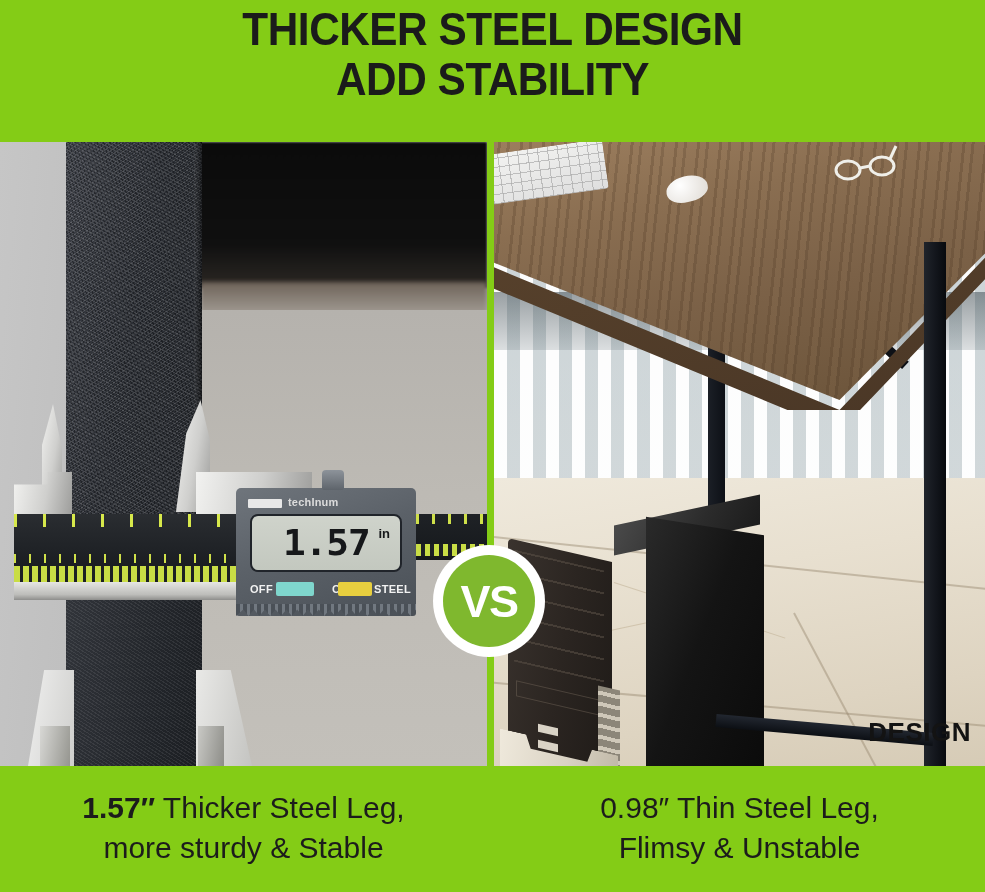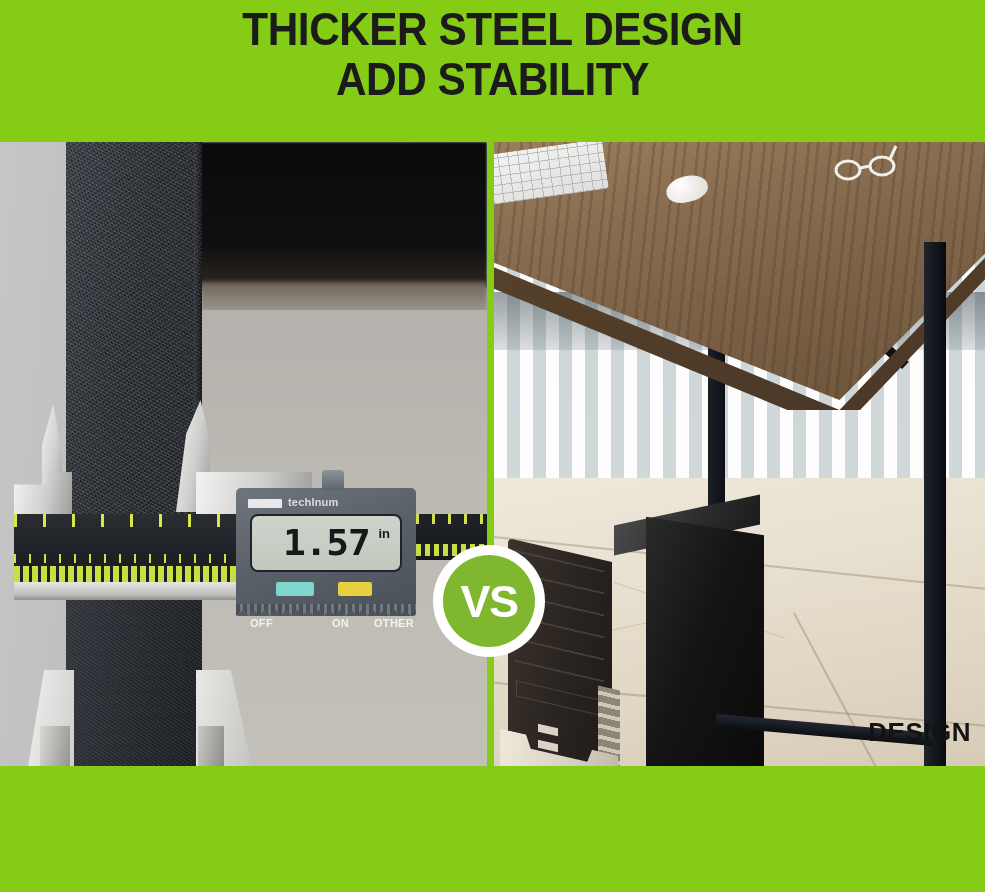--- a/index.html
+++ b/index.html
@@ -206,21 +206,21 @@
   .lcd-unit {
     position: absolute; right: 10px; top: 10px;
     font-size: 13px; font-weight: 700; color: #16181a;
     font-family: "Liberation Sans", sans-serif;
   }
   .btn-row {
     position: absolute; left: 14px; top: 92px; width: 156px; height: 20px;
   }
   .btn-label {
     position: absolute; top: 3px; font-size: 11px; font-weight: 700;
-    color: #f2f2f2; letter-spacing: .3px; margin-top: 34px;
+    color: #f2f2f2; letter-spacing: .3px;
   }
   .lbl-off  { left: 0px; }
   .lbl-on   { left: 82px; }
   .lbl-zero { left: 124px; }
   .btn-pill {
     position: absolute; top: 2px; height: 14px; border-radius: 2px;
   }
   .pill-teal   { left: 26px; width: 38px; background: #7fd6cd; }
   .pill-yellow { left: 88px; width: 34px; background: #e8cf3f; }
   .caliper-teeth {
@@ -503,21 +503,21 @@
         </div>
         <div class="lcd">
           <span class="lcd-value">1.57</span>
           <span class="lcd-unit">in</span>
         </div>
         <div class="btn-row">
           <span class="btn-label lbl-off">OFF</span>
           <span class="btn-pill pill-teal"></span>
           <span class="btn-label lbl-on">ON</span>
           <span class="btn-pill pill-yellow"></span>
-          <span class="btn-label lbl-zero">OTHER</span>
+          <span class="btn-label lbl-zero">STEEL</span>
         </div>
         <div class="caliper-teeth"></div>
       </div>
 
     </div>
 
     <div class="panel panel-right">
       <div class="rp-window"></div>
       <div class="rp-blinds"></div>
       <div class="rp-windowband"></div>
@@ -561,14 +561,28 @@
       <div class="other-label">DESIGN</div>
     </div>
 
     <div class="vs-badge">
       <div class="vs-inner">
         <span class="vs-text">VS</span>
       </div>
     </div>
   </div>
 
+  <div class="captions">
+    <div class="caption caption-left">
+      <span class="cap-line">
+        <span class="cap-strong">1.57″</span><span> Thicker Steel Leg,</span>
+      </span>
+      <span class="cap-line">more sturdy &amp; Stable</span>
+    </div>
+    <div class="caption caption-right">
+      <span class="cap-line">
+        <span>0.98″</span><span> Thin Steel Leg,</span>
+      </span>
+      <span class="cap-line">Flimsy &amp; Unstable</span>
+    </div>
+  </div>
 
 </div>
 
 </body></html>

